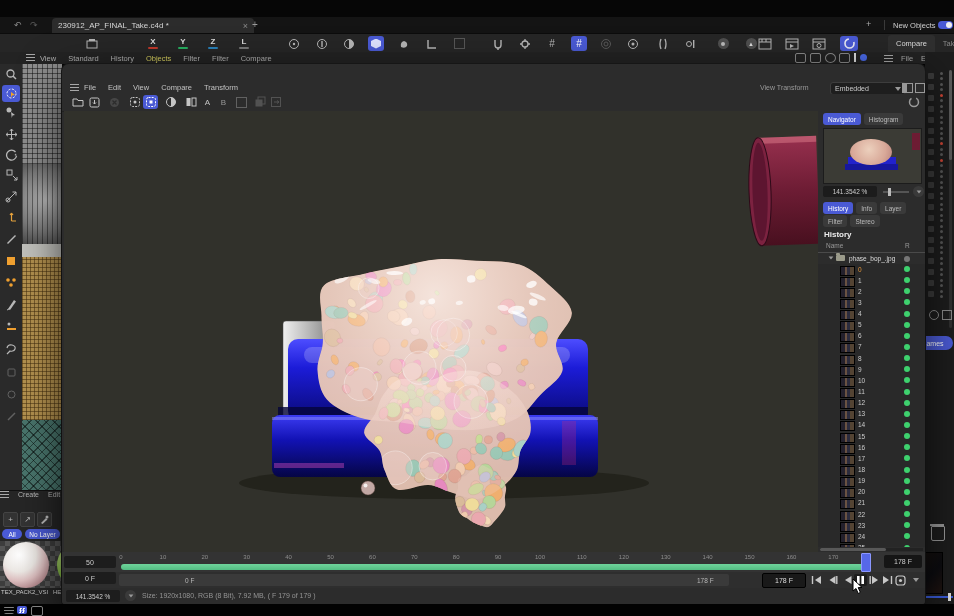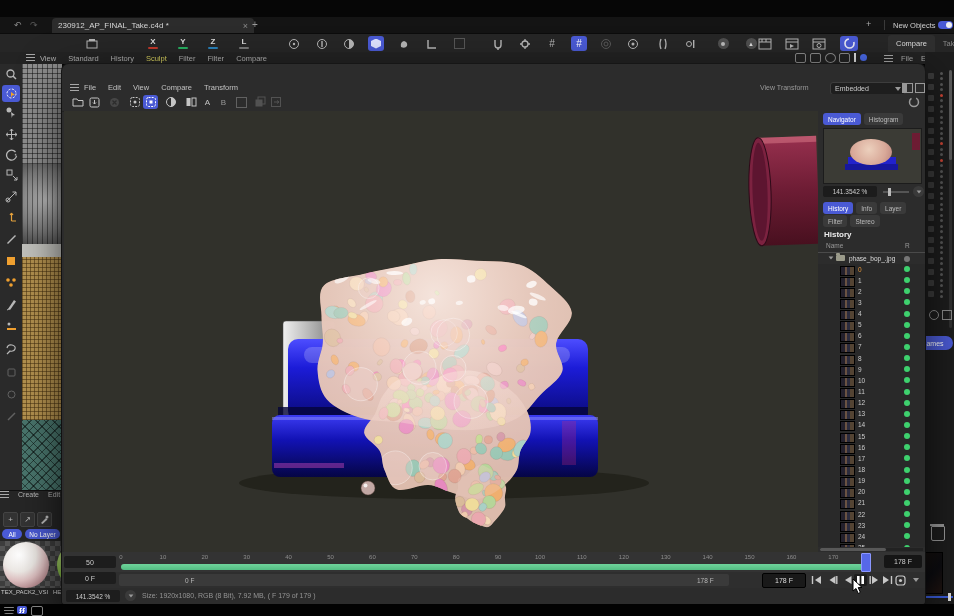--- a/index.html
+++ b/index.html
@@ -305,21 +305,21 @@
       </div>
   </div>
 
   <div id="vpband" class="abs">
     <span class="abs hamb" style="left:26px;top:2px"></span>
     <div id="vp-menu" class="abs" style="left:40px">
 
     <span>View</span>
         <span>Standard</span>
         <span>History</span>
-        <span>Sculpt</span>
+        <span>Objects</span>
         <span>Filter</span>
         <span>Filter</span>
         <span>Compare</span>
       </div>
     <span class="abs miniico" style="left:795px;top:1px"></span>
     <span class="abs miniico" style="left:810px;top:1px"></span>
     <span class="abs miniico" style="left:825px;top:1px;border-radius:50%"></span>
     <span class="abs miniico" style="left:839px;top:1px"></span>
     <span id="vslider" class="abs">
         <span class="bar"></span>

